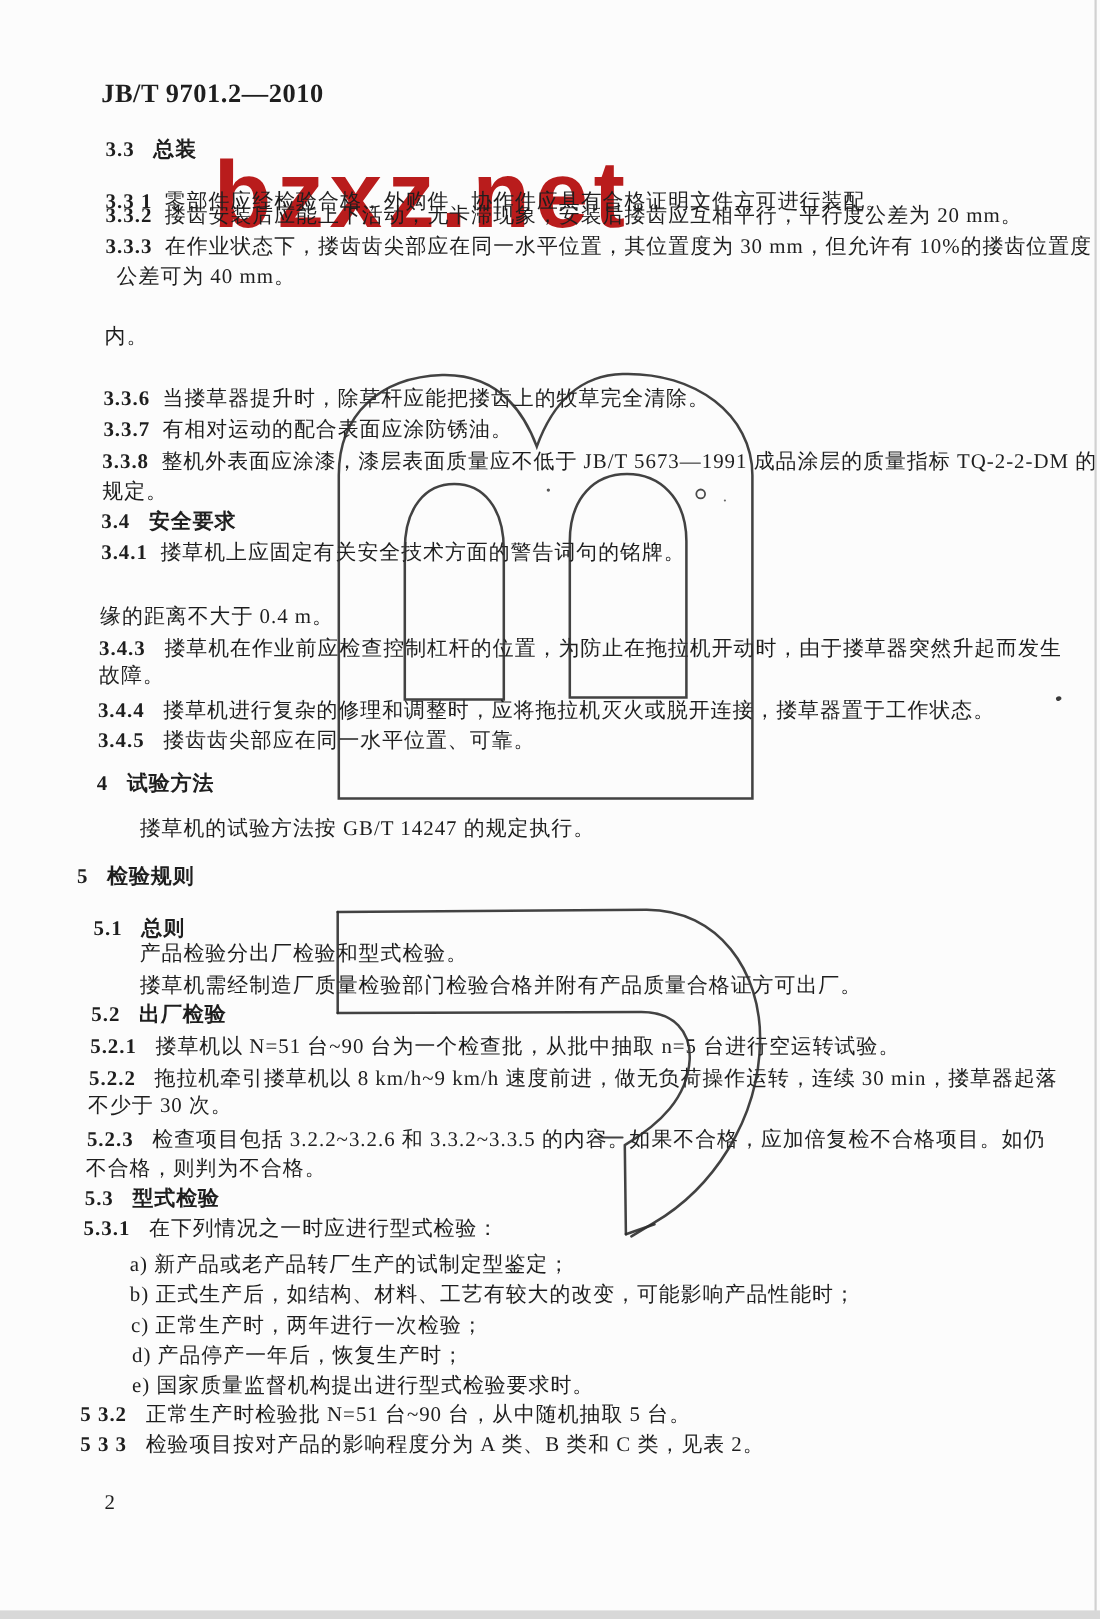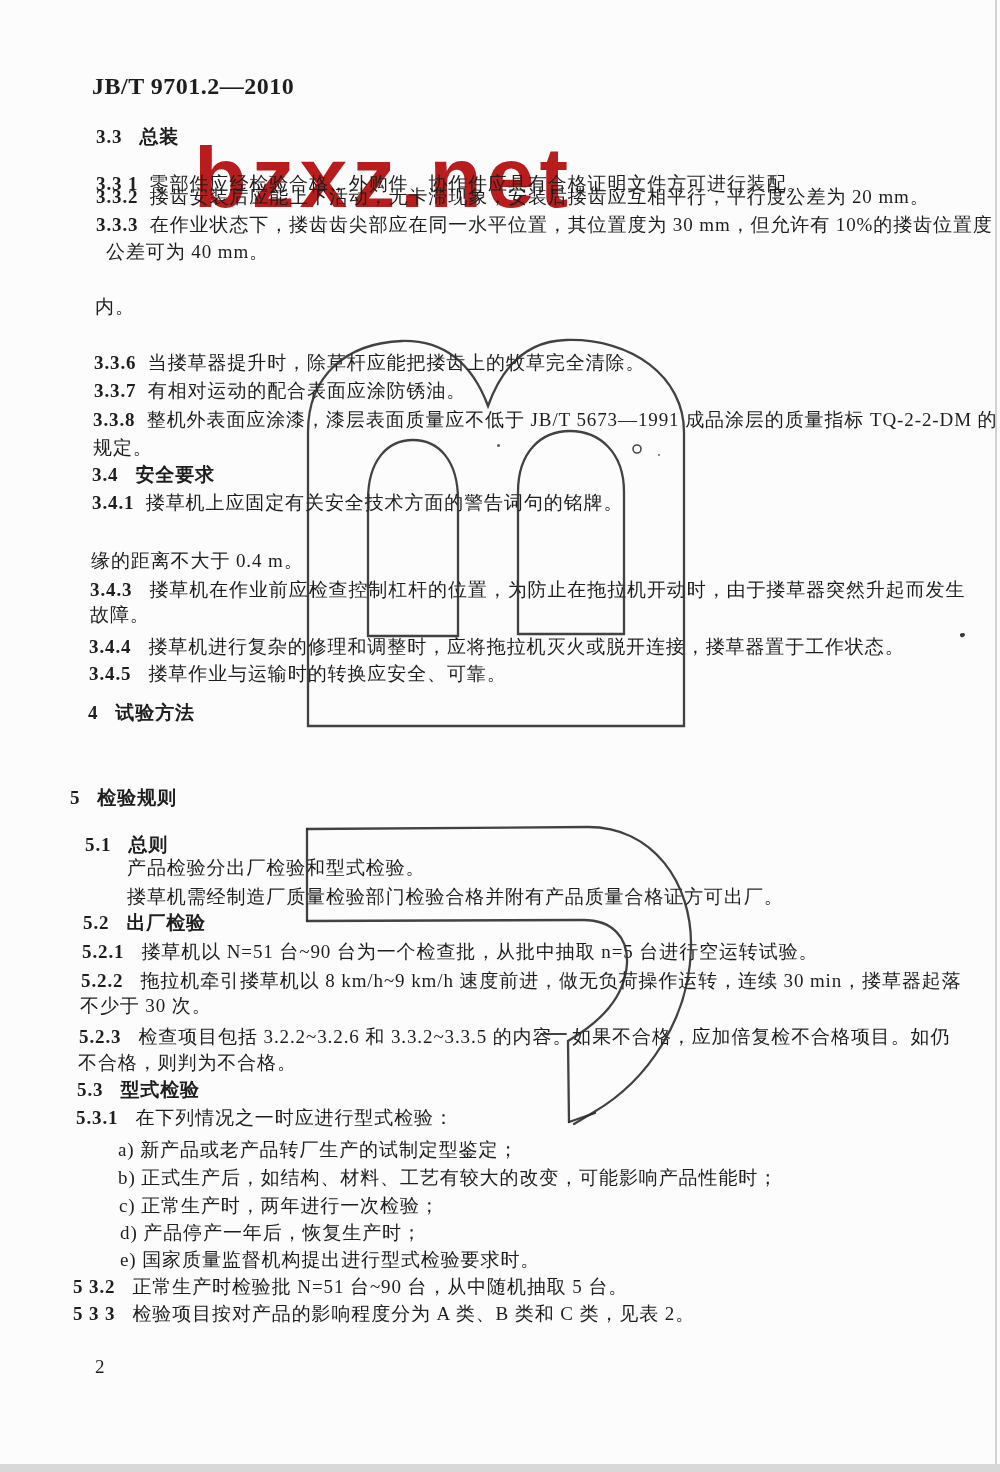--- a/index.html
+++ b/index.html
@@ -95,22 +95,23 @@
     <div class="tl" style="left: 94px; top: 352px;"><span class="bd">3.3.6</span><span>  当搂草器提升时，除草杆应能把搂齿上的牧草完全清除。</span></div>
     <div class="tl" style="left: 94px; top: 380px;"><span class="bd">3.3.7</span><span>  有相对运动的配合表面应涂防锈油。</span></div>
     <div class="tl" style="left: 93px; top: 409px;"><span class="bd">3.3.8</span><span>  整机外表面应涂漆，漆层表面质量应不低于 JB/T 5673—1991 成品涂层的质量指标 TQ-2-2-DM 的</span></div>
     <div class="tl" style="left: 93px; top: 437px;"><span>规定。</span></div>
     <div class="tl" style="left: 92px; top: 464px;"><span class="bd">3.4   安全要求</span></div>
     <div class="tl" style="left: 92px; top: 492px;"><span class="bd">3.4.1</span><span>  搂草机上应固定有关安全技术方面的警告词句的铭牌。</span></div>
     <div class="tl" style="left: 91px; top: 550px;"><span>缘的距离不大于 0.4 m。</span></div>
     <div class="tl" style="left: 90px; top: 579px;"><span class="bd">3.4.3</span><span>   搂草机在作业前应检查控制杠杆的位置，为防止在拖拉机开动时，由于搂草器突然升起而发生</span></div>
     <div class="tl" style="left: 90px; top: 604px;"><span>故障。</span></div>
     <div class="tl" style="left: 89px; top: 636px;"><span class="bd">3.4.4</span><span>   搂草机进行复杂的修理和调整时，应将拖拉机灭火或脱开连接，搂草器置于工作状态。</span></div>
-    <div class="tl" style="left: 89px; top: 663px;"><span class="bd">3.4.5</span><span>   搂草作业与运输时的转换应安全、可靠。</span></div>
+    <div class="tl" style="left: 89px; top: 663px;"><span class="bd">3.4.5</span><span>   搂齿齿尖部应在同一水平位置、可靠。</span></div>
     <div class="tl" style="left: 88px; top: 702px;"><span class="bd">4   试验方法</span></div>
+    <div class="tl" style="left: 127px; top: 743px;"><span>搂草机的试验方法按 GB/T 14247 的规定执行。</span></div>
     <div class="tl" style="left: 70px; top: 787px;"><span class="bd">5   检验规则</span></div>
     <div class="tl" style="left: 85px; top: 834px;"><span class="bd">5.1   总则</span></div>
     <div class="tl" style="left: 127px; top: 857px;"><span>产品检验分出厂检验和型式检验。</span></div>
     <div class="tl" style="left: 127px; top: 886px;"><span>搂草机需经制造厂质量检验部门检验合格并附有产品质量合格证方可出厂。</span></div>
     <div class="tl" style="left: 83px; top: 912px;"><span class="bd">5.2   出厂检验</span></div>
     <div class="tl" style="left: 82px; top: 941px;"><span class="bd">5.2.1</span><span>   搂草机以 N=51 台~90 台为一个检查批，从批中抽取 n=5 台进行空运转试验。</span></div>
     <div class="tl" style="left: 81px; top: 970px;"><span class="bd">5.2.2</span><span>   拖拉机牵引搂草机以 8 km/h~9 km/h 速度前进，做无负荷操作运转，连续 30 min，搂草器起落</span></div>
     <div class="tl" style="left: 80px; top: 995px;"><span>不少于 30 次。</span></div>
     <div class="tl" style="left: 79px; top: 1026px;"><span class="bd">5.2.3</span><span>   检查项目包括 3.2.2~3.2.6 和 3.3.2~3.3.5 的内容。如果不合格，应加倍复检不合格项目。如仍</span></div>
     <div class="tl" style="left: 78px; top: 1052px;"><span>不合格，则判为不合格。</span></div>

